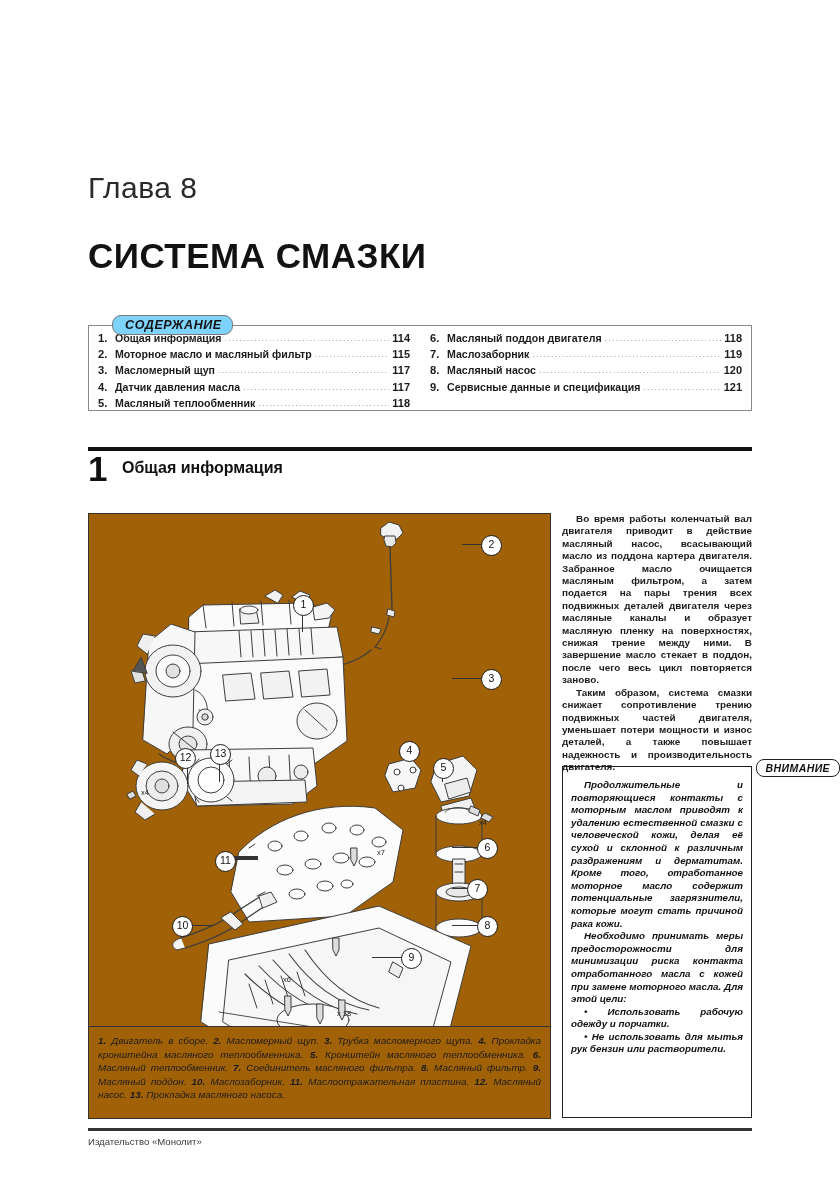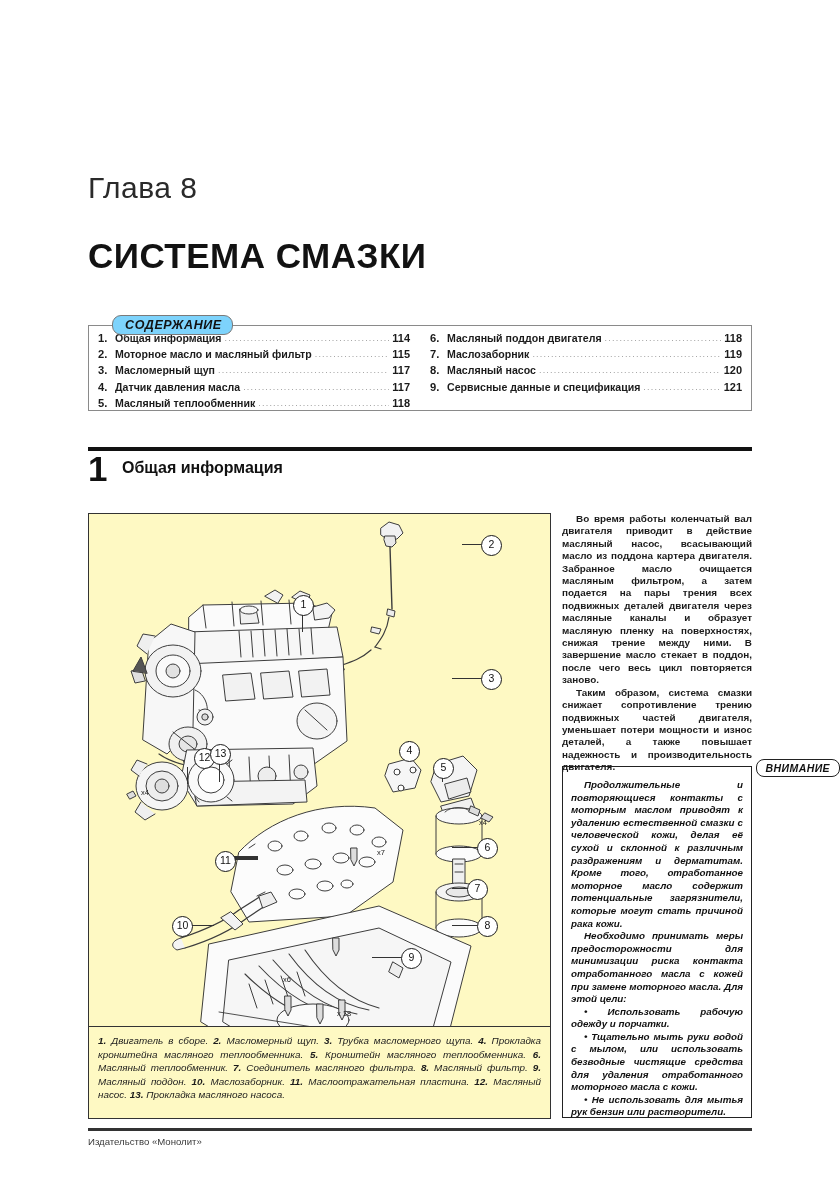--- a/index.html
+++ b/index.html
@@ -127,21 +127,21 @@
     color: #111;
   }
 
   
   .fig-frame {
     position: absolute;
     left: 88px; top: 513px;
     width: 463px; height: 606px;
     border: 1.5px solid #333;
     box-sizing: border-box;
-    background: #fef9c3;
+    background: #a16207;
   }
   .fig-canvas {
     position: absolute;
     left: 0; top: 0;
     width: 461px; height: 512px;
     overflow: hidden;
   }
   .fig-caption {
     position: absolute;
     left: 0; top: 512px;
@@ -509,21 +509,21 @@
       <div class="callout" style="left: 481px; top: 535px;">2</div>
       <div class="callout" style="left: 481px; top: 669px;">3</div>
       <div class="callout" style="left: 399px; top: 741px;">4</div>
       <div class="callout" style="left: 433px; top: 758px;">5</div>
       <div class="callout" style="left: 477px; top: 838px;">6</div>
       <div class="callout" style="left: 467px; top: 879px;">7</div>
       <div class="callout" style="left: 477px; top: 916px;">8</div>
       <div class="callout" style="left: 401px; top: 948px;">9</div>
       <div class="callout" style="left: 172px; top: 916px;">10</div>
       <div class="callout" style="left: 215px; top: 851px;">11</div>
-      <div class="callout" style="left: 194px; top: 748px;">12</div>
+      <div class="callout" style="left: 175px; top: 748px;">12</div>
       <div class="callout" style="left: 210px; top: 744px;">13</div>
       <div class="boltlbl" style="left: 141px; top: 788px;">x4</div>
       <div class="boltlbl" style="left: 479px; top: 818px;">x4</div>
       <div class="boltlbl" style="left: 377px; top: 848px;">x7</div>
       <div class="boltlbl" style="left: 283px; top: 975px;">x6</div>
       <div class="boltlbl" style="left: 325px; top: 1009px; margin-left: 12px;">x 18</div>
       <div class="lead" style="left: 302px; top: 614px; width: 1px; height: 18px;"></div>
       <div class="lead" style="left: 462px; top: 544px; width: 19px; height: 1px;"></div>
       <div class="lead" style="left: 452px; top: 678px; width: 29px; height: 1px;"></div>
       <div class="lead" style="left: 408px; top: 741px; width: 1px; height: 17px;"></div>
@@ -540,21 +540,20 @@
 
   <div class="rcol">
     <p>Во время работы коленчатый вал двигателя приводит в действие масляный насос, всасывающий масло из поддона картера двигателя. Забранное масло очищается масляным фильтром, а затем подается на пары трения всех подвижных деталей двигателя через масляные каналы и образует масляную пленку на поверхностях, снижая трение между ними. В завершение масло стекает в поддон, после чего весь цикл повторяется заново.</p>
     <p>Таким образом, система смазки снижает сопротивление трению подвижных частей двигателя, уменьшает потери мощности и износ деталей, а также повышает надежность и производительность двигателя.</p>
   </div>
 
   <div class="warn-box">
     <p>Продолжительные и повторяющиеся контакты с моторным маслом приводят к удалению естественной смазки с человеческой кожи, делая её сухой и склонной к различным раздражениям и дерматитам. Кроме того, отработанное моторное масло содержит потенциальные загрязнители, которые могут стать причиной рака кожи.</p>
     <p>Необходимо принимать меры предосторожности для минимизации риска контакта отработанного масла с кожей при замене моторного масла. Для этой цели:</p>
     <p class="bullet">Использовать рабочую одежду и порчатки.</p>
-    <p class="bullet">Тщательно мыть руки водой с мылом, или использовать безводные чистящие средства для удаления отработанного моторного масла с кожи.</p>
     <p class="bullet">Не использовать для мытья рук бензин или растворители.</p>
   </div>
   <div class="warn-tab">ВНИМАНИЕ</div>
 
   <div class="foot-rule"></div>
   <div class="foot-text">Издательство «Монолит»</div>
 
 </div>
 
 </body></html>

